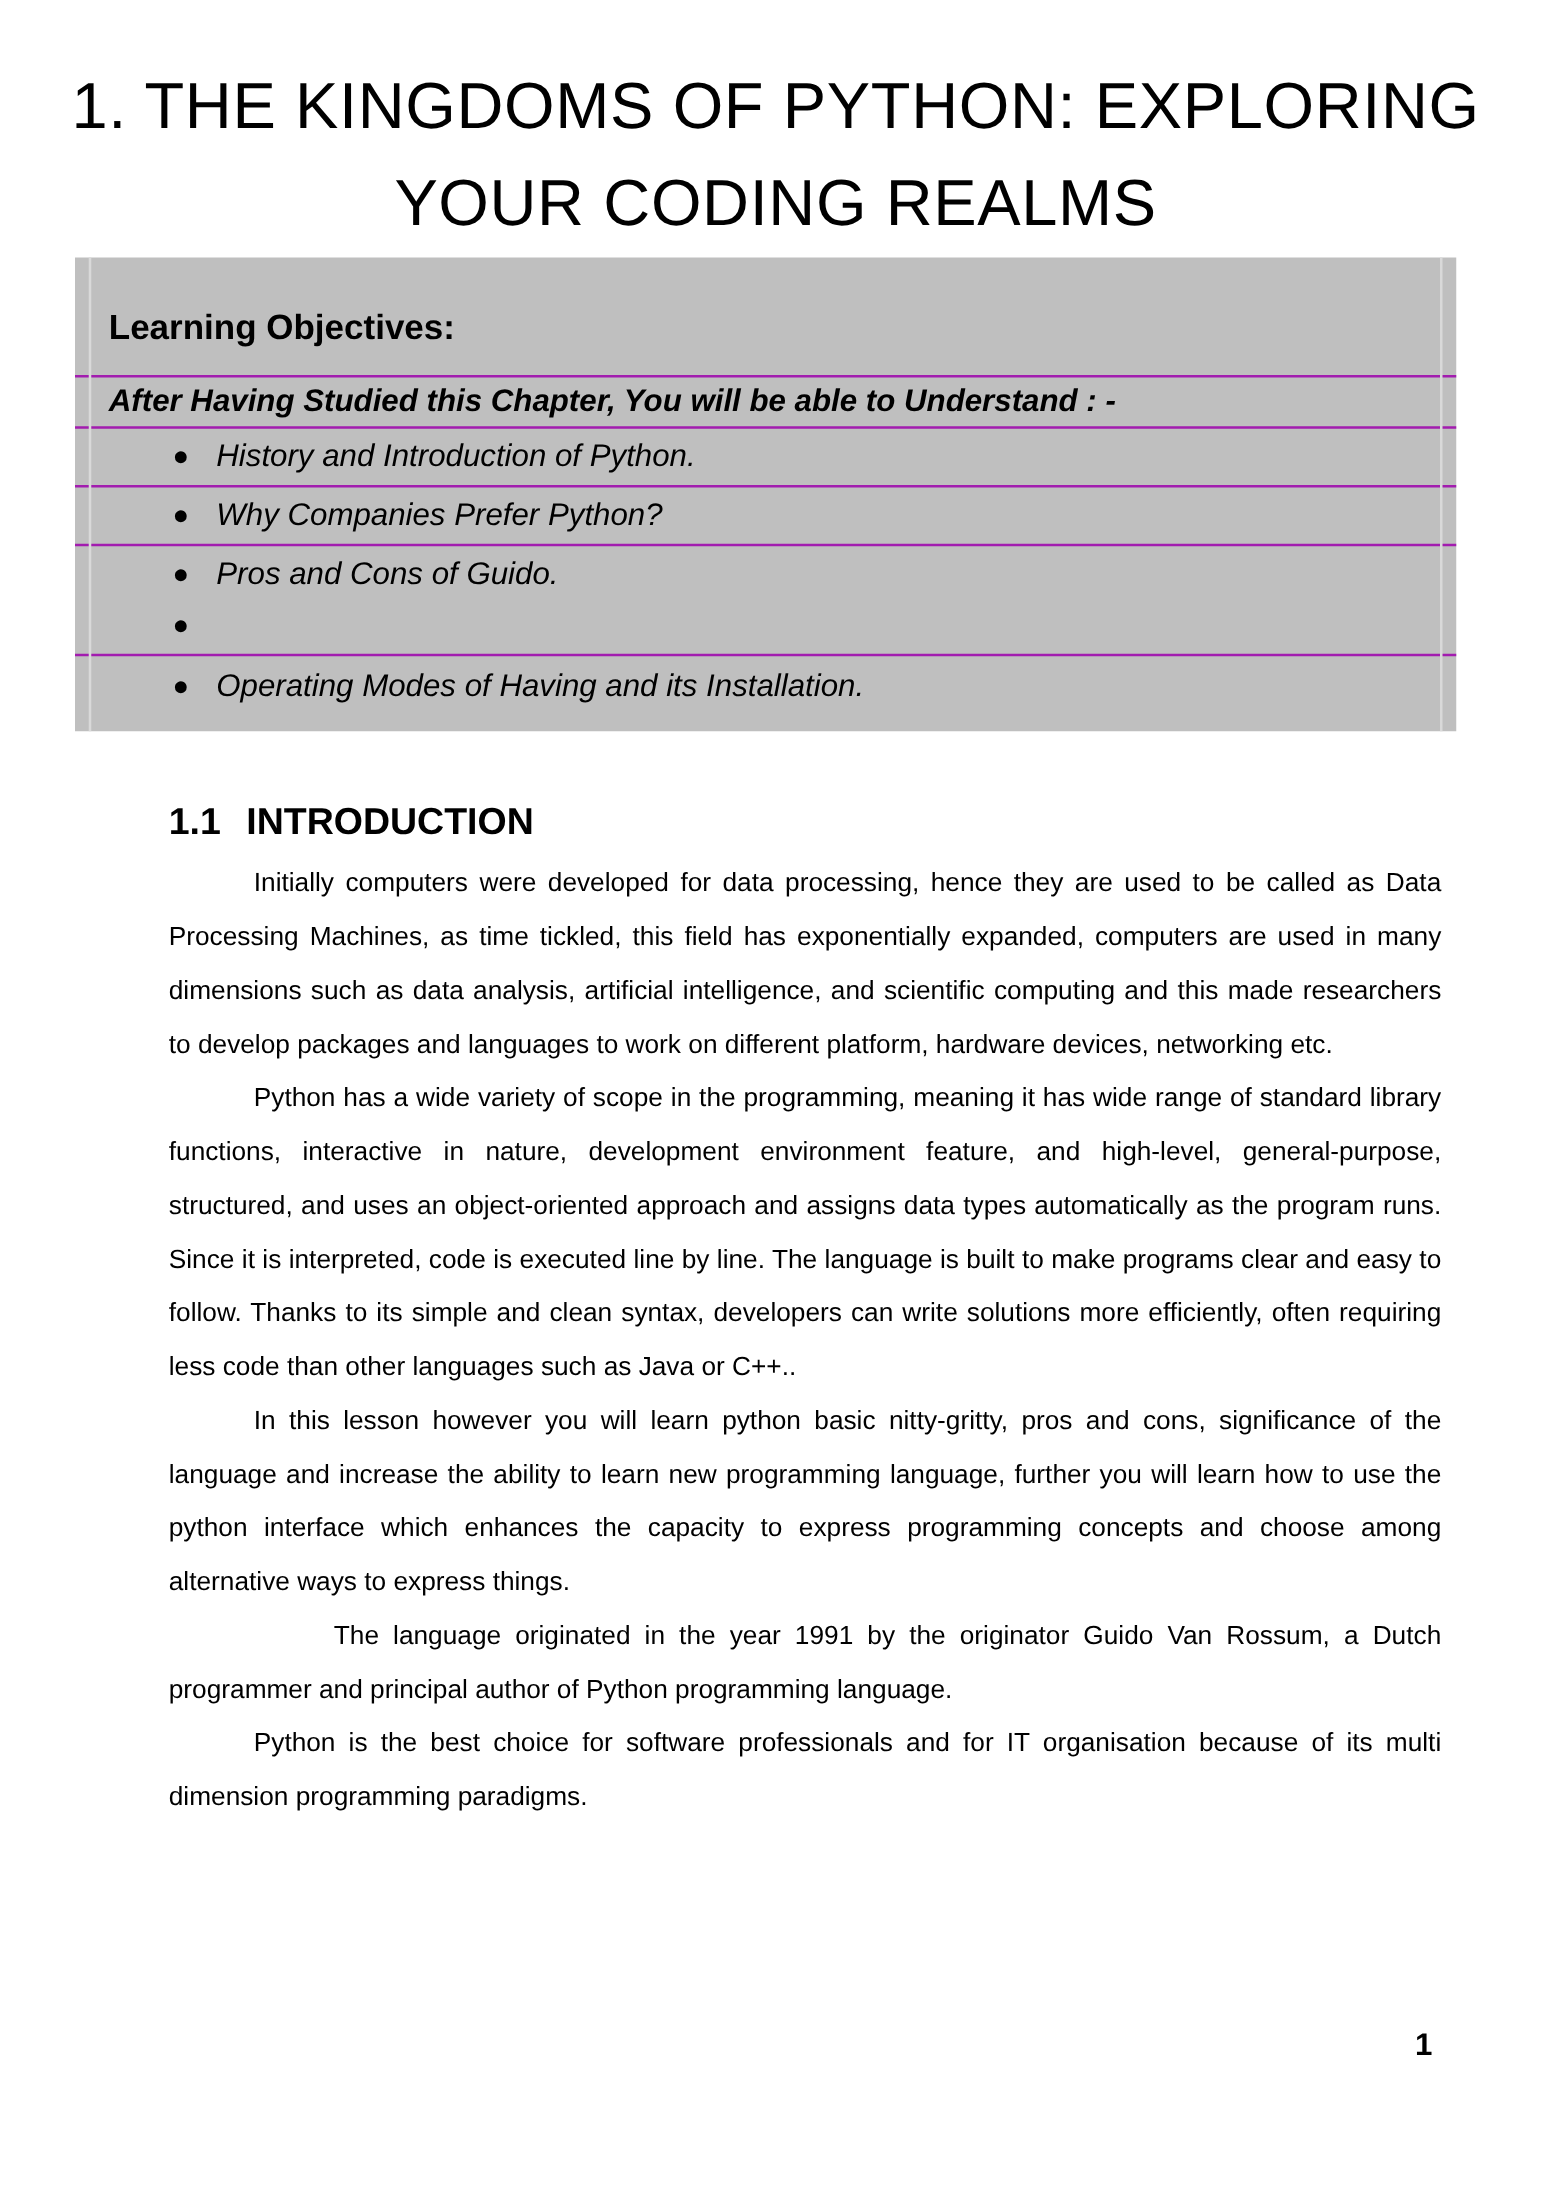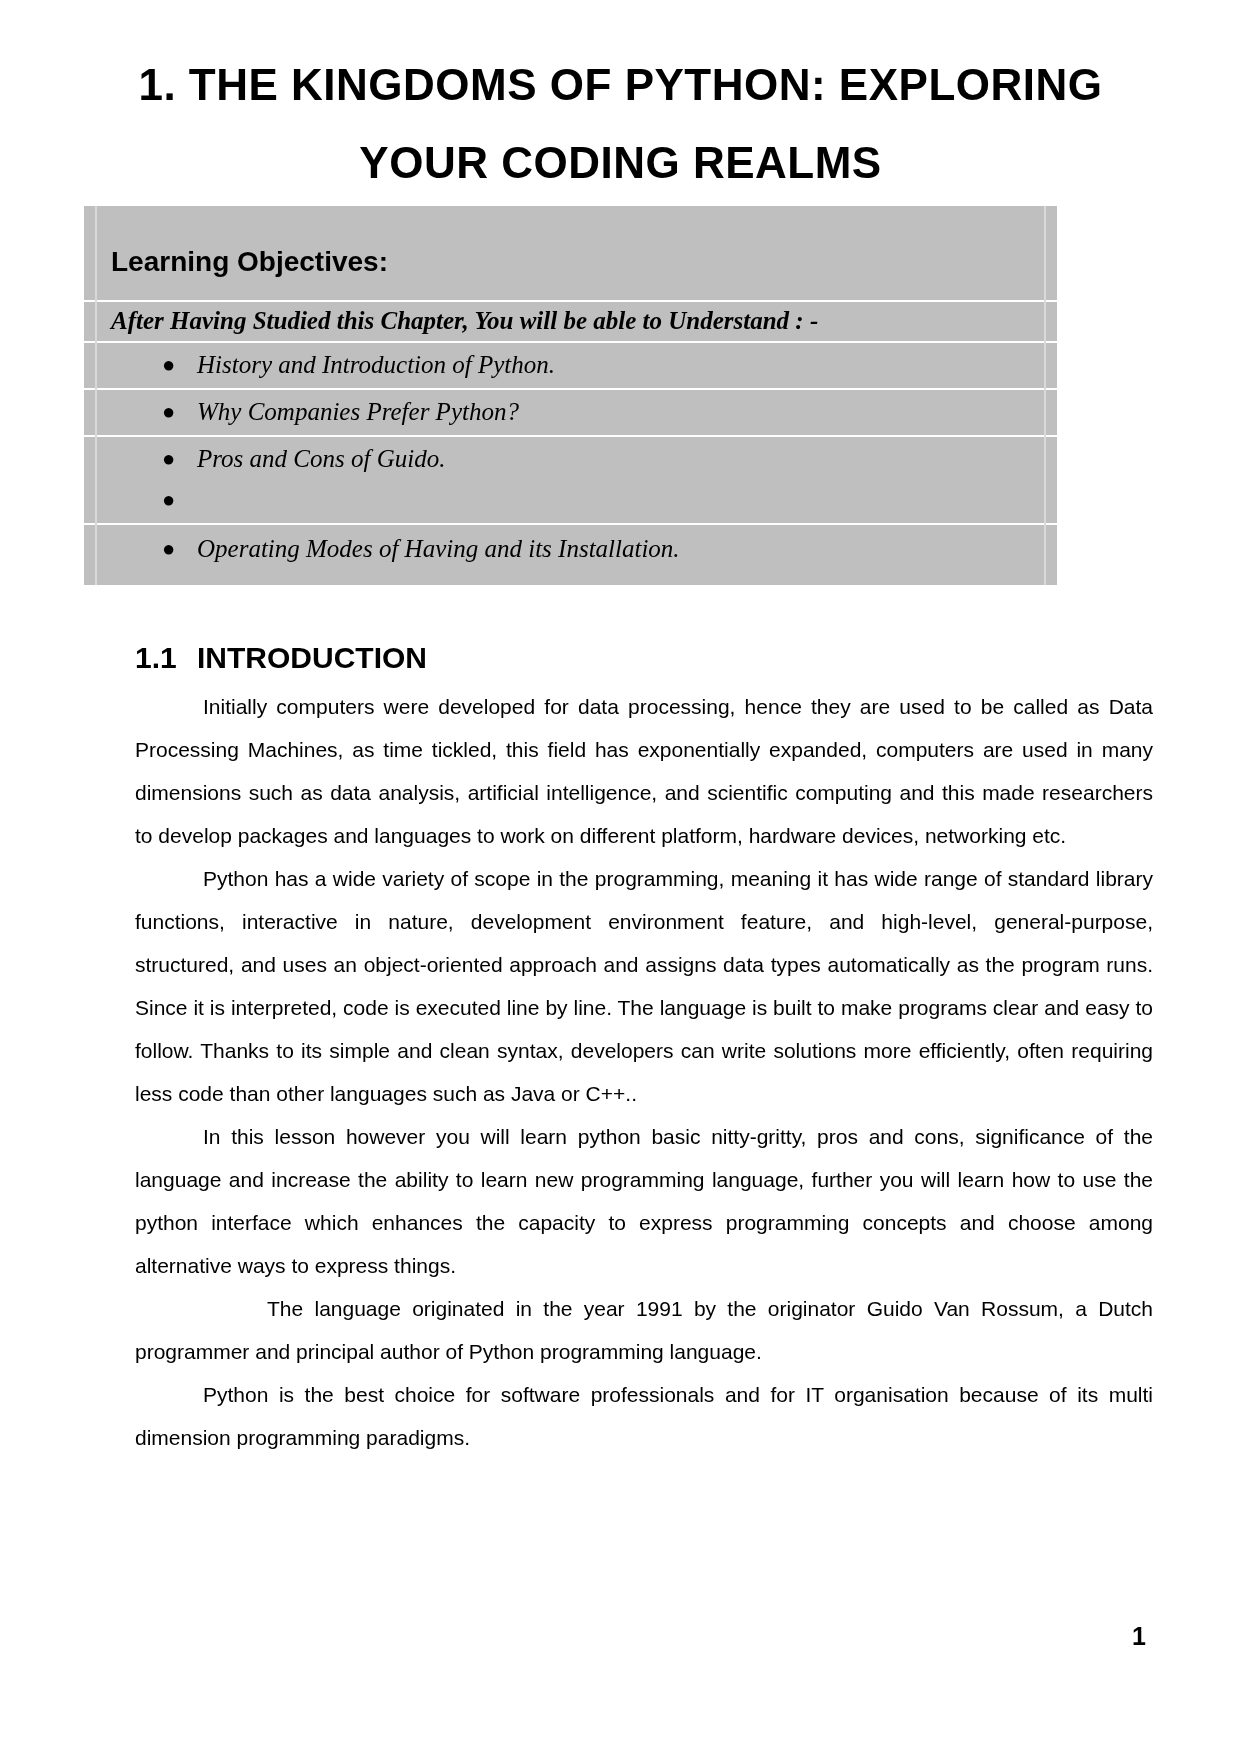--- a/index.html
+++ b/index.html
@@ -2,36 +2,36 @@
 <html><head>
 <meta charset="utf-8">
 <style>
   html,body{margin:0;padding:0;background:#ffffff;}
   .page{
     width:1241px;height:1754px;position:relative;background:#ffffff;
     font-family:"Liberation Sans", sans-serif;color:#000;overflow:hidden;
   }
   
   .chapter-title{
-    margin-top:46px;text-align:center;font-weight:bold;
-    font-size:44px;line-height:78px;letter-spacing:0.5px;
+    margin-top:46px;text-align:center;font-weight:normal;
+    font-size:52px;line-height:78px;letter-spacing:0.5px;
   }
   .chapter-title .line{display:block;}
   
   .objectives-table{
-    position:relative;margin-left:84px;width:973px;margin-top:4px;
+    position:relative;margin-left:60px;width:1105px;margin-top:4px;
     background:#bfbfbf;box-sizing:border-box;
   }
   .objectives-table .vline{
     position:absolute;top:0;bottom:0;width:2px;background:#d9d9d9;
   }
   .objectives-table .vline.left{left:11px;}
   .objectives-table .vline.right{right:11px;}
   .obj-row{box-sizing:border-box;padding-left:27px;padding-right:20px;}
-  .obj-row + .obj-row{border-top:2px solid #ffffff;font-family:Liberation Serif, serif;}
+  .obj-row + .obj-row{border-top:2px solid #a21caf;}
   .obj-row.head{padding-top:40px;padding-bottom:22px;}
   .obj-heading{font-size:28px;font-weight:bold;line-height:32px;}
   .obj-row.subtitle{padding-top:4px;padding-bottom:5px;}
   .obj-subtitle{font-size:25px;font-weight:bold;font-style:italic;line-height:30px;}
   .obj-row.bullets{padding-top:7px;padding-bottom:8px;}
   .obj-row.bullets.last{padding-top:9px;padding-bottom:21px;}
   .bullet-line{display:flex;font-size:25px;font-style:italic;line-height:30px;}
   .bullet-line + .bullet-line{margin-top:11px;}
   .bullet-line .bullet-marker{
     margin-left:51px;width:35px;flex:0 0 35px;font-style:normal;font-size:22px;

